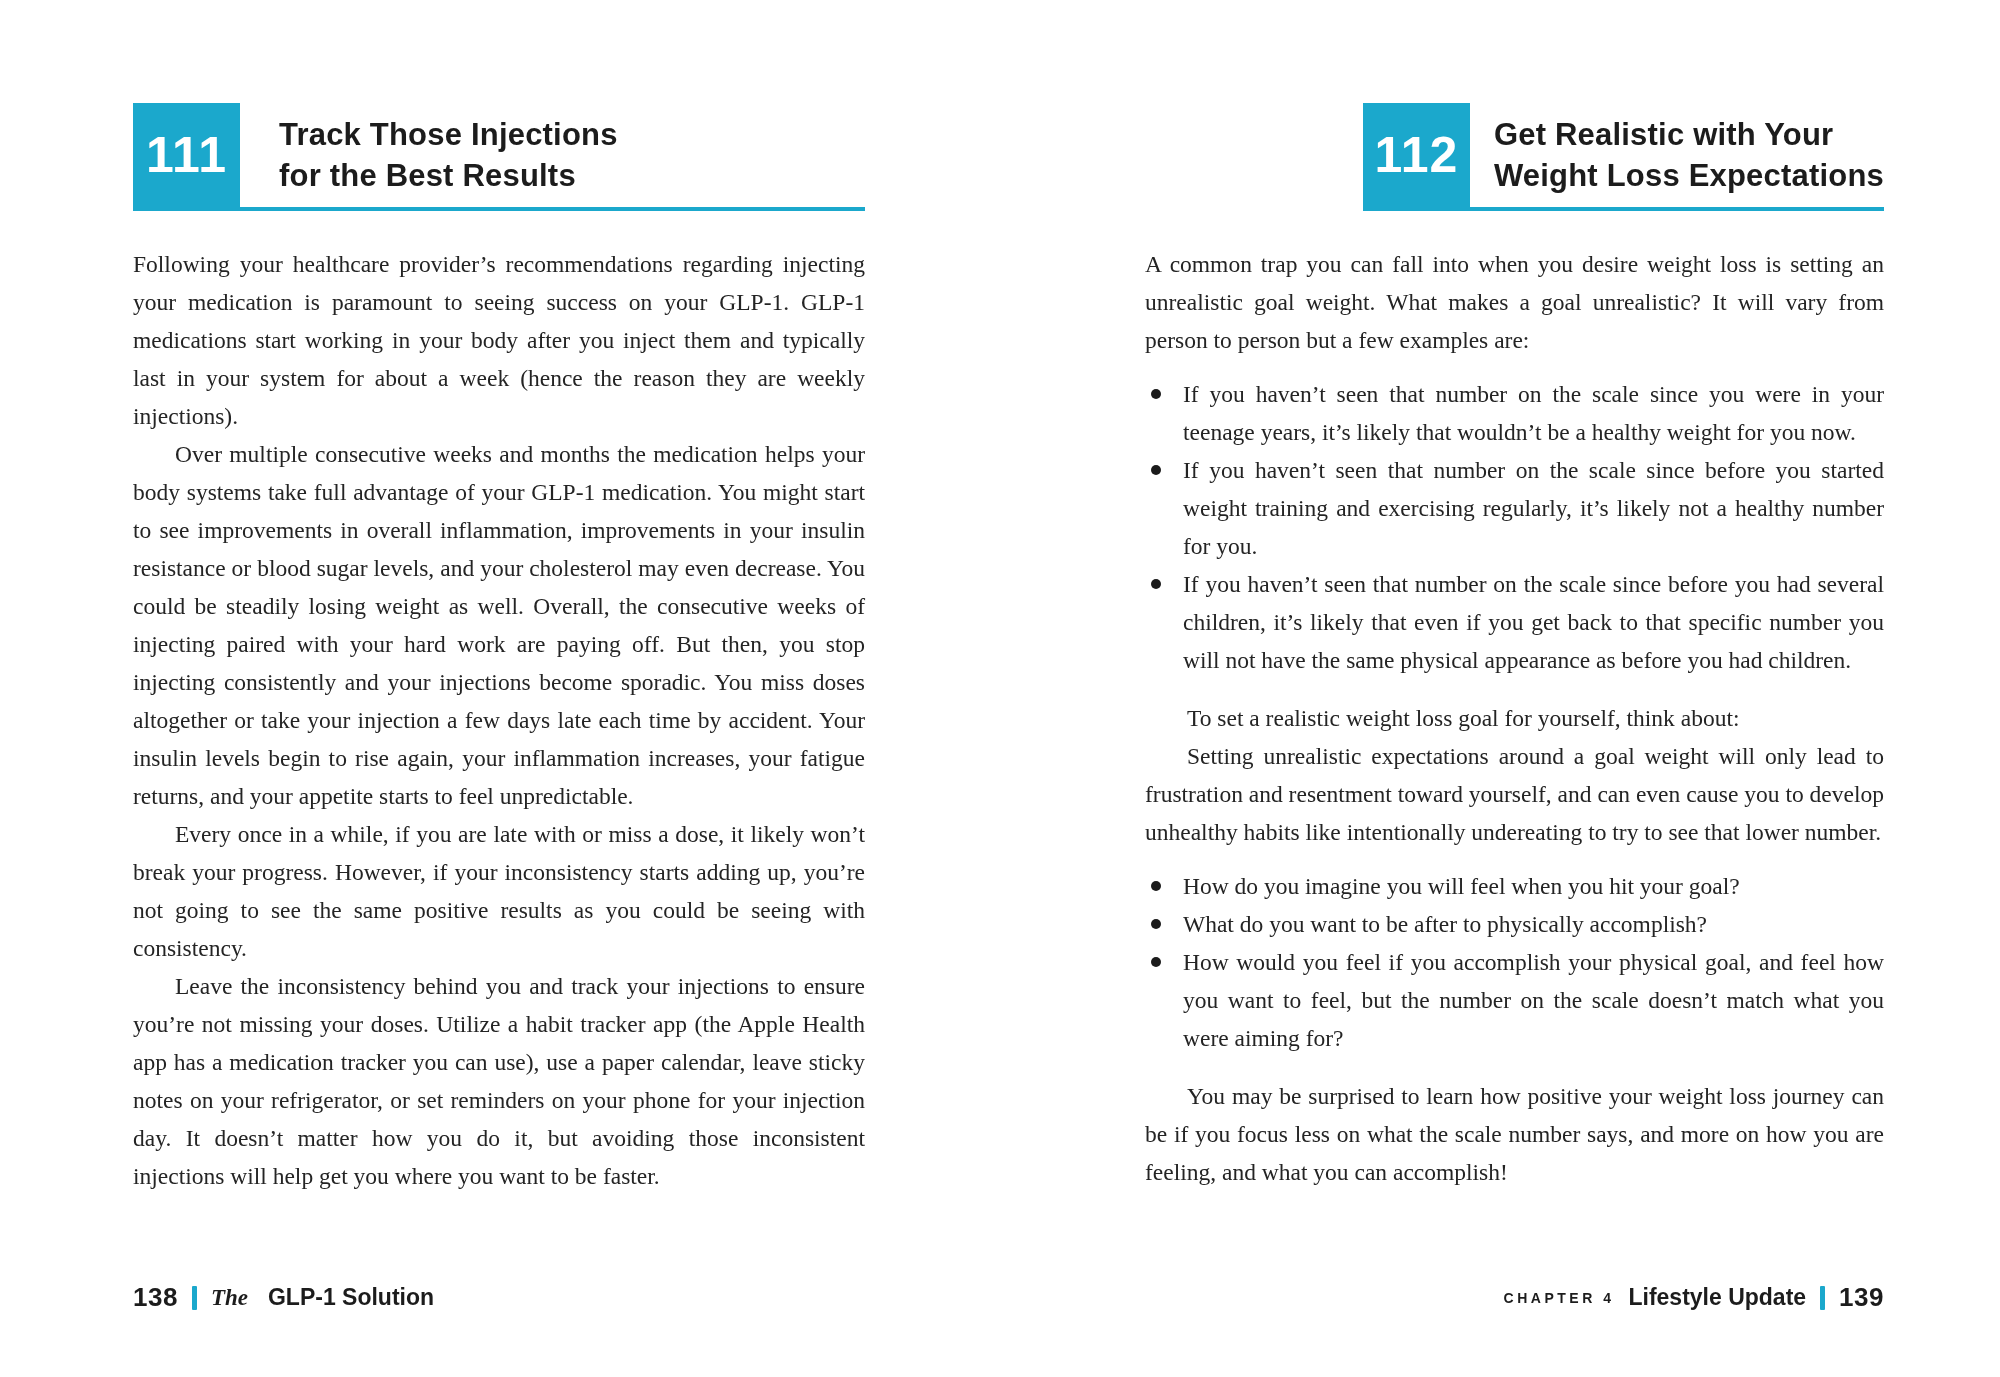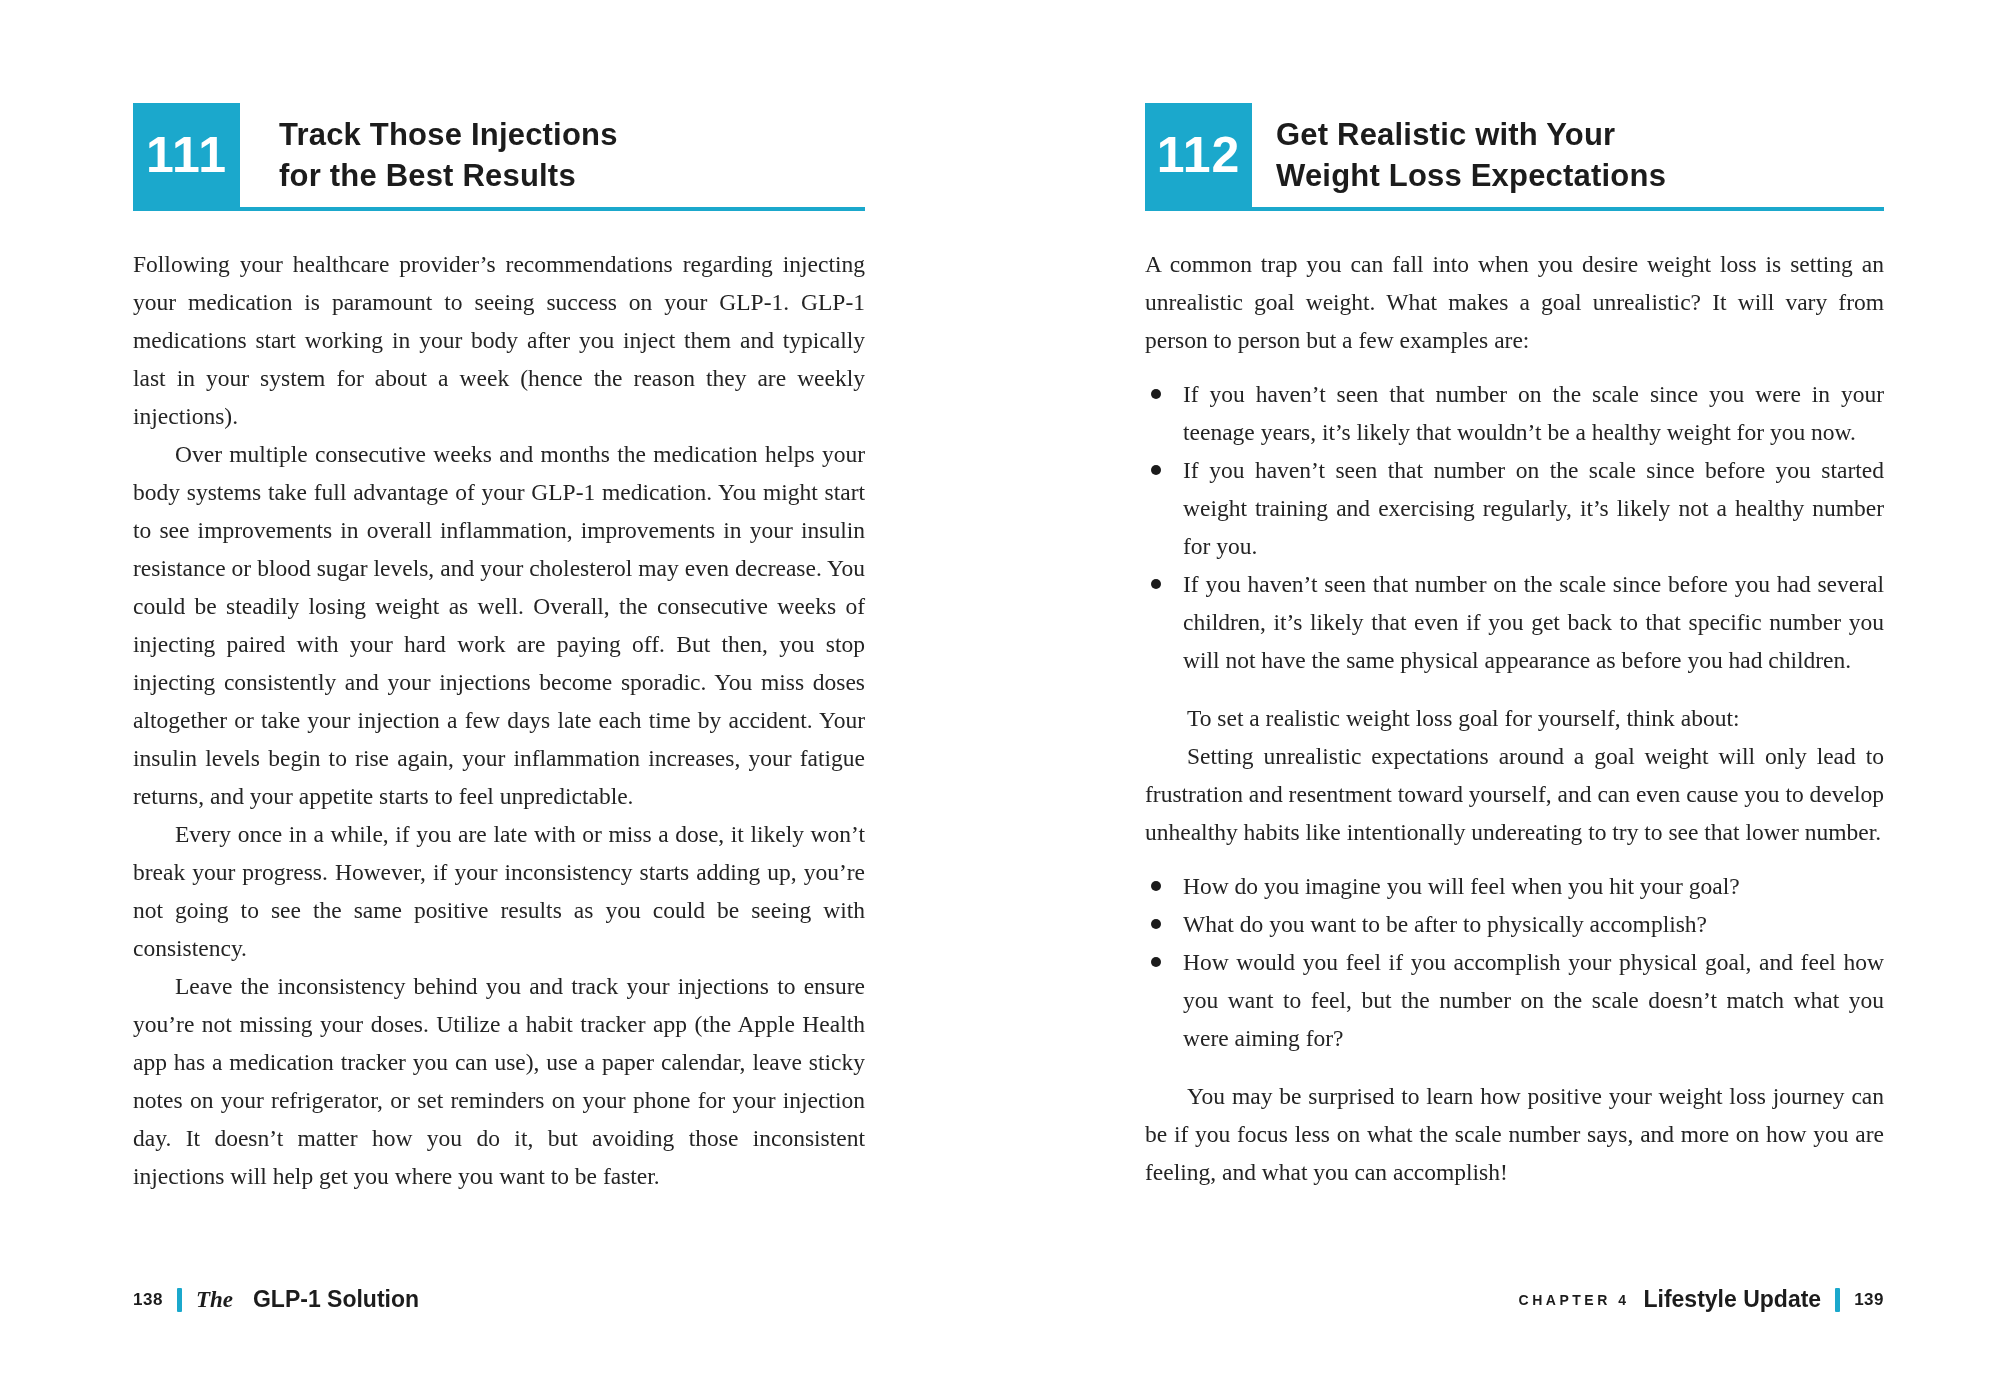--- a/index.html
+++ b/index.html
@@ -11,21 +11,21 @@
     color:var(--body-ink);
     overflow:hidden;
   }
   .spread { display:flex; width:2000px; height:1377px; background:#ffffff; }
   .page {
     width:1000px; height:1377px;
     display:flex; flex-direction:column;
     overflow:hidden;
   }
   .page.left  { padding:103px 135px 64px 133px; }
-  .page.right { padding:103px 116px 64px 145px; }
+  .page.right { padding:103px 116px 64px 145px;align-items:flex-end; }
 
   .chapter-header {
     display:flex; align-items:stretch; flex:none;
     border-bottom:4px solid var(--accent);
   }
   .num-box {
     flex:none; width:107px; height:104px;
     background:var(--accent); color:#ffffff;
     font-family:"Liberation Sans", sans-serif;
     font-weight:bold; font-size:50px;
@@ -55,21 +55,21 @@
     width:10px; height:10px; border-radius:50%; background:#1b1b1b;
   }
 
   .footer {
     margin-top:auto; flex:none;
     font-family:"Liberation Sans", sans-serif;
     display:flex; align-items:center; gap:14px;
     color:var(--ink);
   }
   .footer.right-align { justify-content:flex-end; }
-  .pagenum { font-weight:bold; font-size:17px; letter-spacing:0.5px; }
+  .pagenum { font-weight:bold; font-size:26px; letter-spacing:0.5px; }
   .divider-bar {
     display:inline-block; width:5px; height:24px;
     background:var(--accent); border-radius:1px;
   }
   .book-title { font-size:23px; font-weight:600; display:flex; align-items:baseline; gap:20px; }
   .the-script { font-family:"Liberation Serif", serif; font-style:italic; font-weight:bold; font-size:23px; }
   .chapter-label { font-size:14px; font-weight:600; letter-spacing:3.5px; }
   .chapter-name { font-size:23px; font-weight:600; }
 </style>
 </head>

